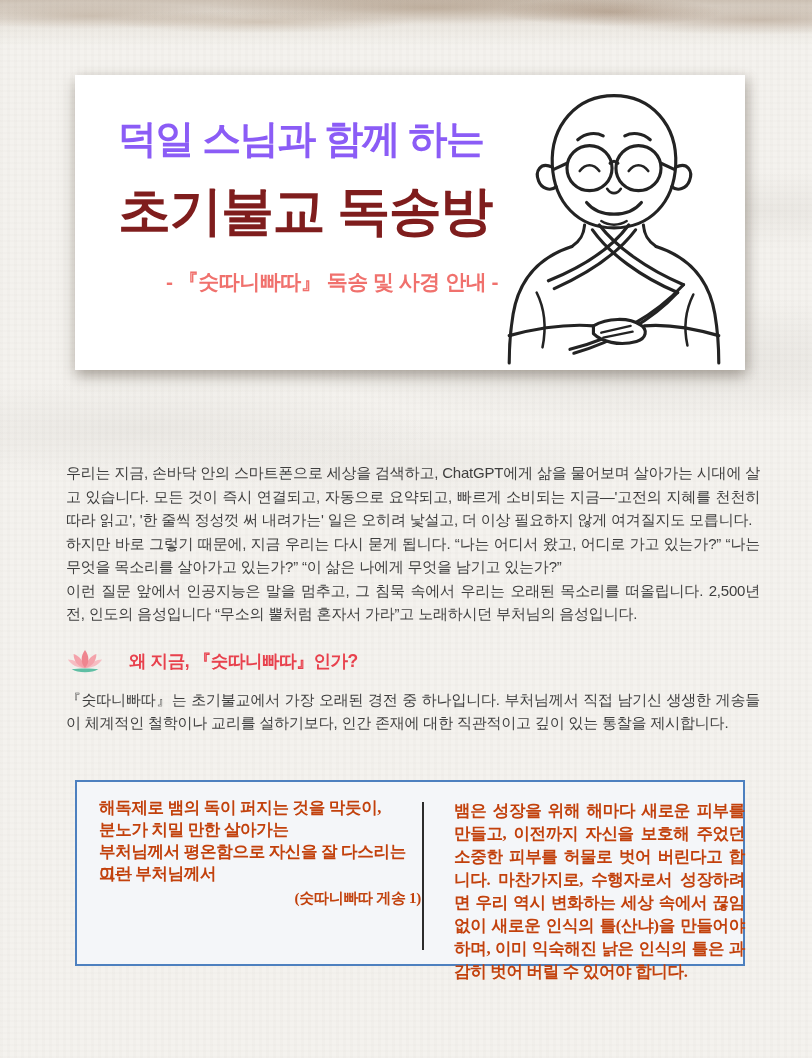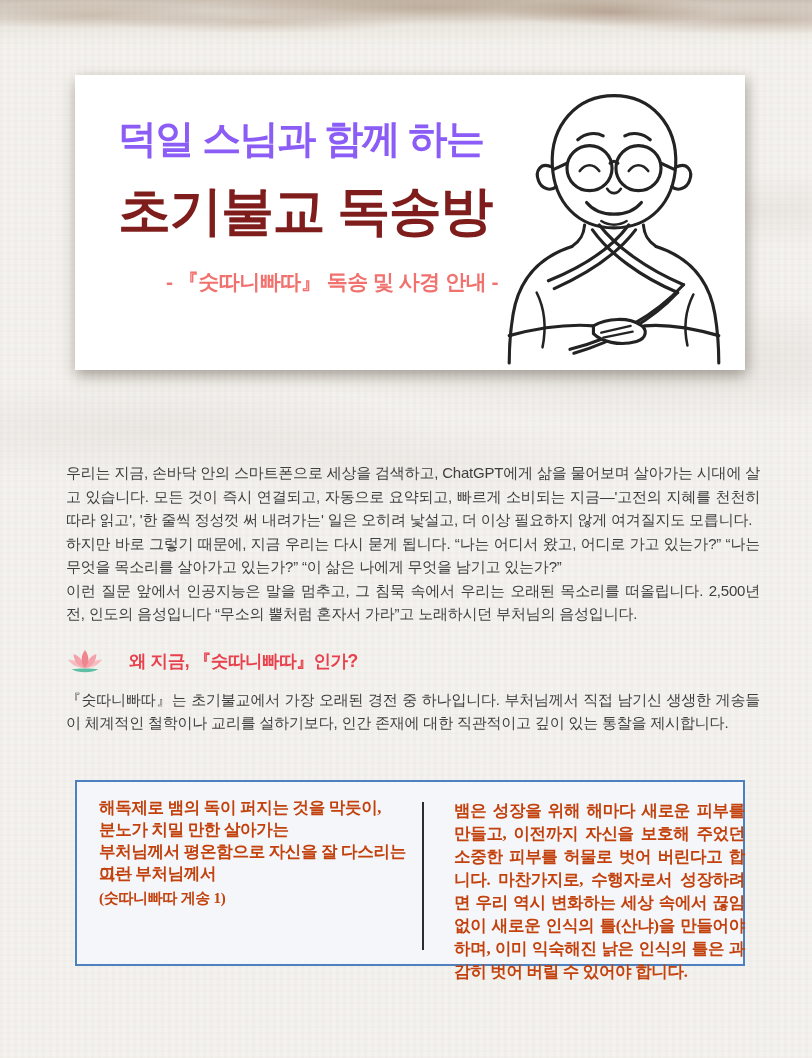--- a/index.html
+++ b/index.html
@@ -50,21 +50,21 @@
   .heading-2{margin-top:22px;gap:25px;}
   .body-block-2{margin-top:13px;}
   
   .quote-box{
     position:absolute;left:75px;top:780px;width:670px;height:186px;box-sizing:border-box;
     background:#f4f6f9;border:2px solid #4d80bf;
     font-family:"Liberation Serif","DejaVu Serif",serif;color:#c2410c;
   }
   .verse-col{position:absolute;left:22px;top:15px;width:322px;font-size:16.5px;font-weight:600;letter-spacing:-0.3px;}
   .verse-line{white-space:pre-wrap;line-height:22px;height:22px;overflow:visible;}
-  .attribution{margin-top:4px;font-size:15px;font-weight:600;}
+  .attribution{margin-top:4px;text-align:right;font-size:15px;font-weight:600;}
   .divider{position:absolute;left:345px;top:20px;width:2px;height:148px;background:#2c2c2c;}
   .commentary-col{position:absolute;left:365px;top:17px;width:291px;font-size:16.5px;font-weight:600;line-height:23px;text-align:justify;letter-spacing:-0.3px;word-break:break-all;margin-left:12px;}
 </style>
 </head>
 <body>
 
 <div class="page">
   <div class="bg-texture"></div>
 
   <div class="banner-card">

